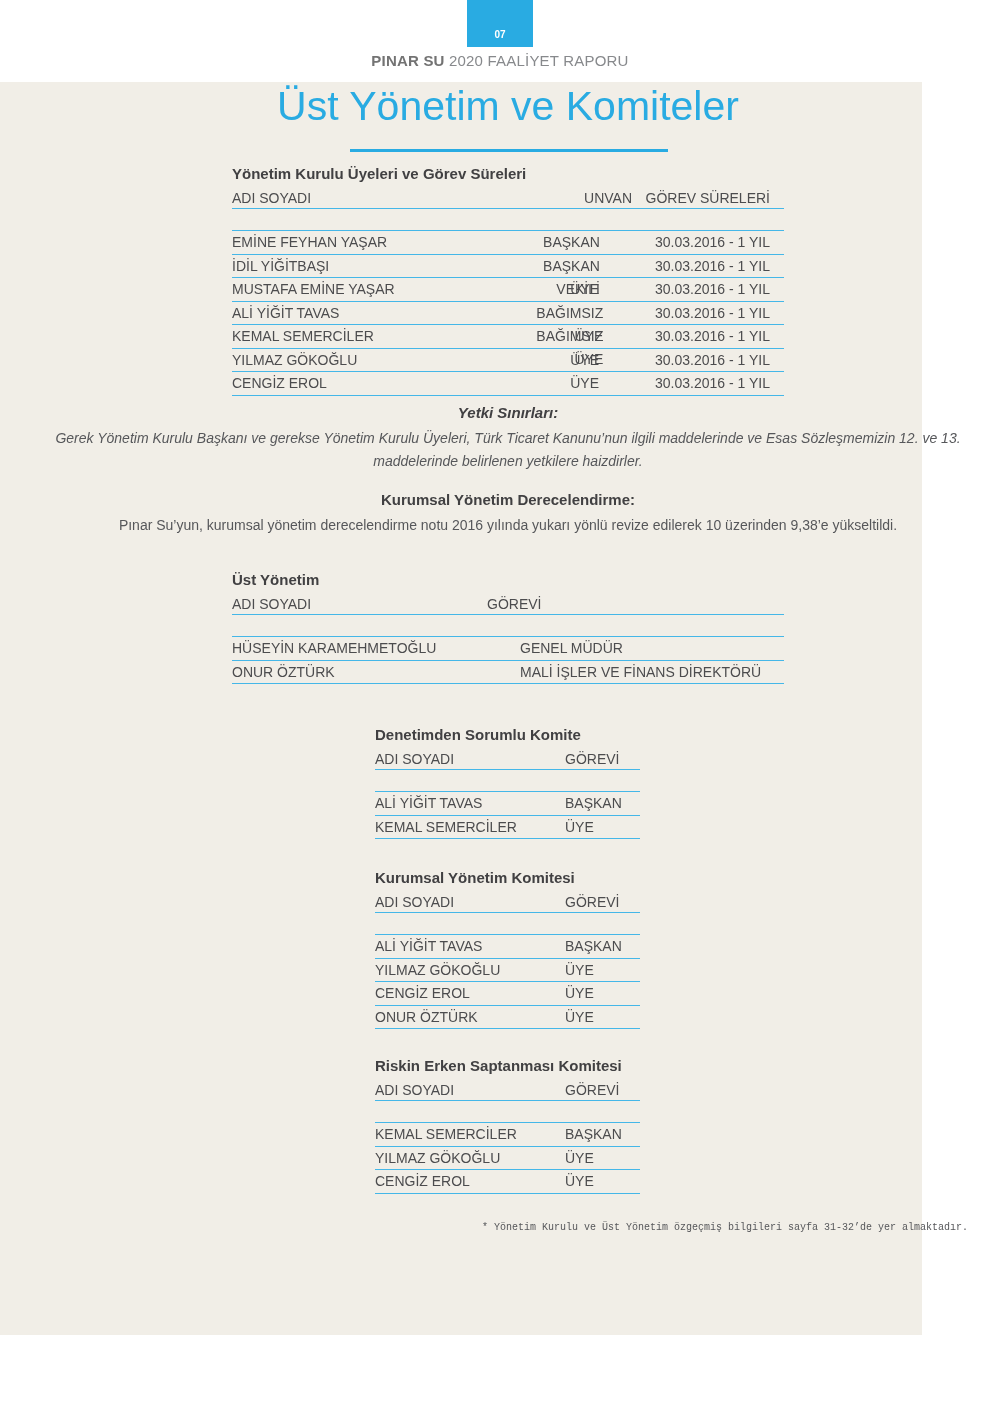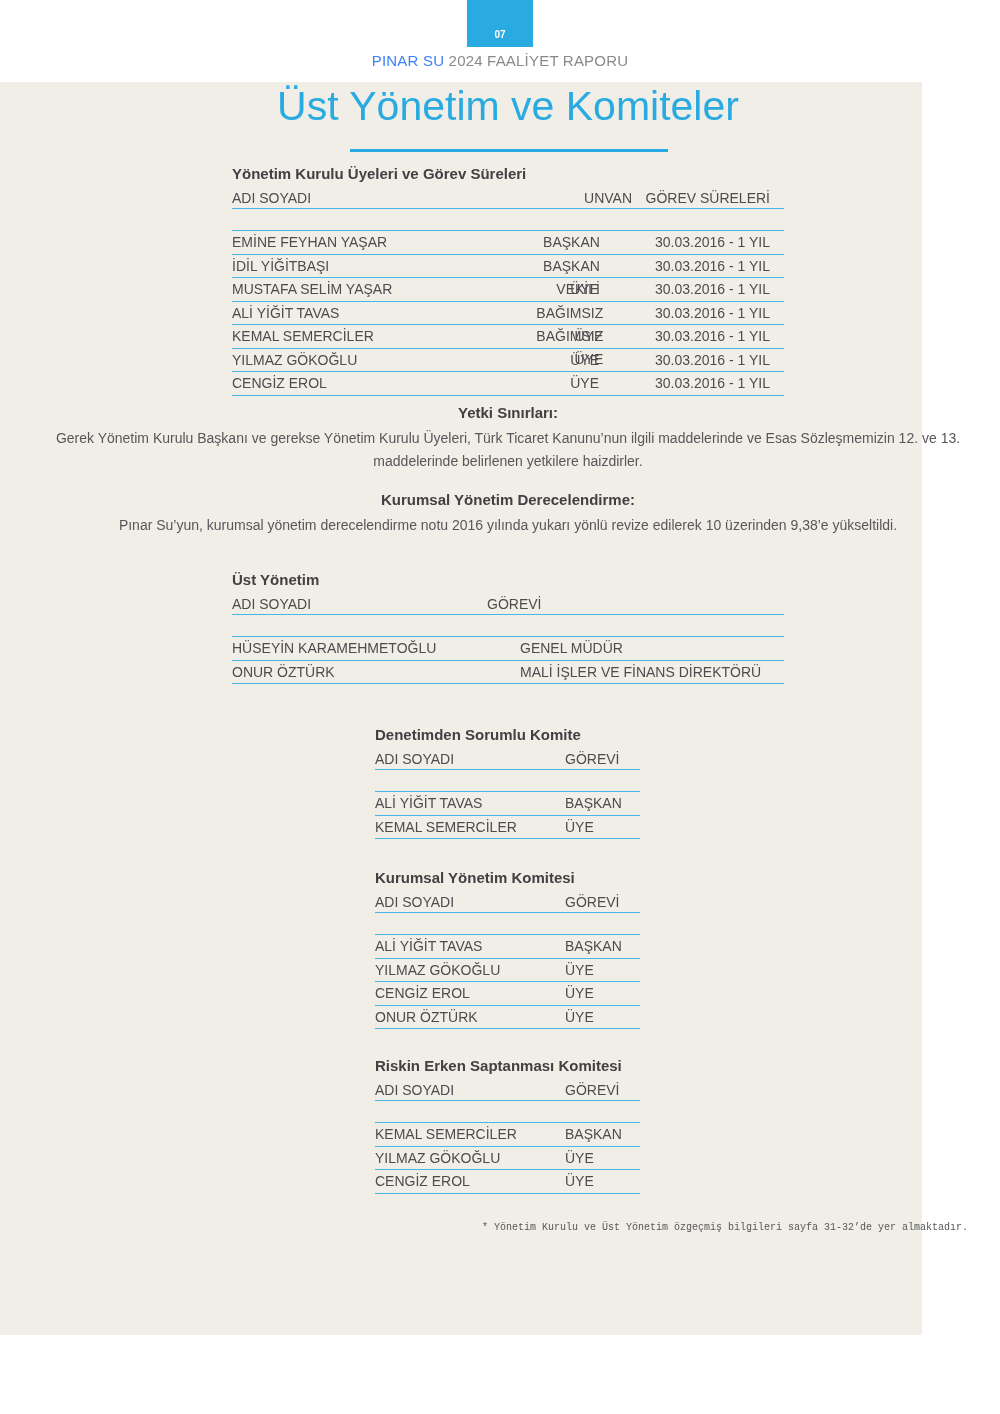--- a/index.html
+++ b/index.html
@@ -12,21 +12,21 @@
   }
   .tab {
     position: absolute; left: 467px; top: 0; width: 66px; height: 47px;
     background: var(--accent); color: #ffffff; font-size: 10px; font-weight: bold;
     display: flex; align-items: flex-end; justify-content: center; padding-bottom: 7px;
   }
   .brand {
     position: absolute; top: 52px; left: 0; width: 1000px; text-align: center;
     font-size: 15px; color: #87898c; letter-spacing: 0.2px;
   }
-  .brand .bold { color: #3b82f6; font-weight: normal; }
+  .brand .bold { color: #737373; font-weight: bold; }
   .content {
     position: absolute; top: 82px; left: 0; width: 922px; height: 1253px;
     background: #f1eee7;
   }
   .doc-title {
     position: absolute; top: 84px; left: 232px; width: 552px; text-align: center;
     font-size: 41px; font-weight: 400; color: var(--accent); line-height: 44px;
   }
   .title-rule {
     position: absolute; top: 149px; left: 350px; width: 318px; height: 2.5px;
@@ -49,40 +49,40 @@
   .m-role { flex: 1; text-align: left; }
   
   .tbl-com { left: 375px; width: 265px; }
   .tbl-c0 { top: 726px; }
   .tbl-c1 { top: 869px; }
   .tbl-c2 { top: 1057px; }
   .cc-name { flex: 1; text-align: left; }
   .cc-role { width: 75px; text-align: left; }
   
   .para-section { position: absolute; left: 48px; width: 920px; text-align: center; }
-  .sec-yetki { top: 404px; }
+  .sec-yetki { top: 404px; font-style: italic; }
   .sec-rating { top: 491px; }
   .sec-heading { font-size: 15px; font-weight: bold; color: #414042; line-height: 18px; }
   .sec-body { font-size: 14px; line-height: 23px; color: #56575a; margin-top: 5px; }
   .footnote {
     position: absolute; top: 1219px; left: 48px; width: 920px;
     text-align: right; font-size: 10px; color: #56575a; line-height: 18px; font-family: Liberation Mono, monospace;
   }
 </style>
 </head>
 <body>
 
 <div class="page">
 
   <div class="tab">
     <span>07</span>
   </div>
 
   <div class="brand">
-    <span class="bold">PINAR SU</span><span> 2024 FAALİYET RAPORU</span>
+    <span class="bold">PINAR SU</span><span> 2020 FAALİYET RAPORU</span>
   </div>
 
   <div class="content"></div>
 
   <div class="doc-title">Üst Yönetim ve Komiteler</div>
   <div class="title-rule"></div>
 
   <div class="tbl tbl-board">
     <div class="tbl-title">Yönetim Kurulu Üyeleri ve Görev Süreleri</div>
     <div class="thead">
@@ -96,21 +96,21 @@
         <span class="b-name">EMİNE FEYHAN YAŞAR</span>
         <span class="b-unvan">BAŞKAN</span>
         <span class="b-term">30.03.2016 - 1 YIL</span>
       </div>
       <div class="trow">
         <span class="b-name">İDİL YİĞİTBAŞI</span>
         <span class="b-unvan">BAŞKAN VEKİLİ</span>
         <span class="b-term">30.03.2016 - 1 YIL</span>
       </div>
       <div class="trow">
-        <span class="b-name">MUSTAFA SELİM YAŞAR</span>
+        <span class="b-name">MUSTAFA EMİNE YAŞAR</span>
         <span class="b-unvan">ÜYE</span>
         <span class="b-term">30.03.2016 - 1 YIL</span>
       </div>
       <div class="trow">
         <span class="b-name">ALİ YİĞİT TAVAS</span>
         <span class="b-unvan">BAĞIMSIZ ÜYE</span>
         <span class="b-term">30.03.2016 - 1 YIL</span>
       </div>
       <div class="trow">
         <span class="b-name">KEMAL SEMERCİLER</span>

